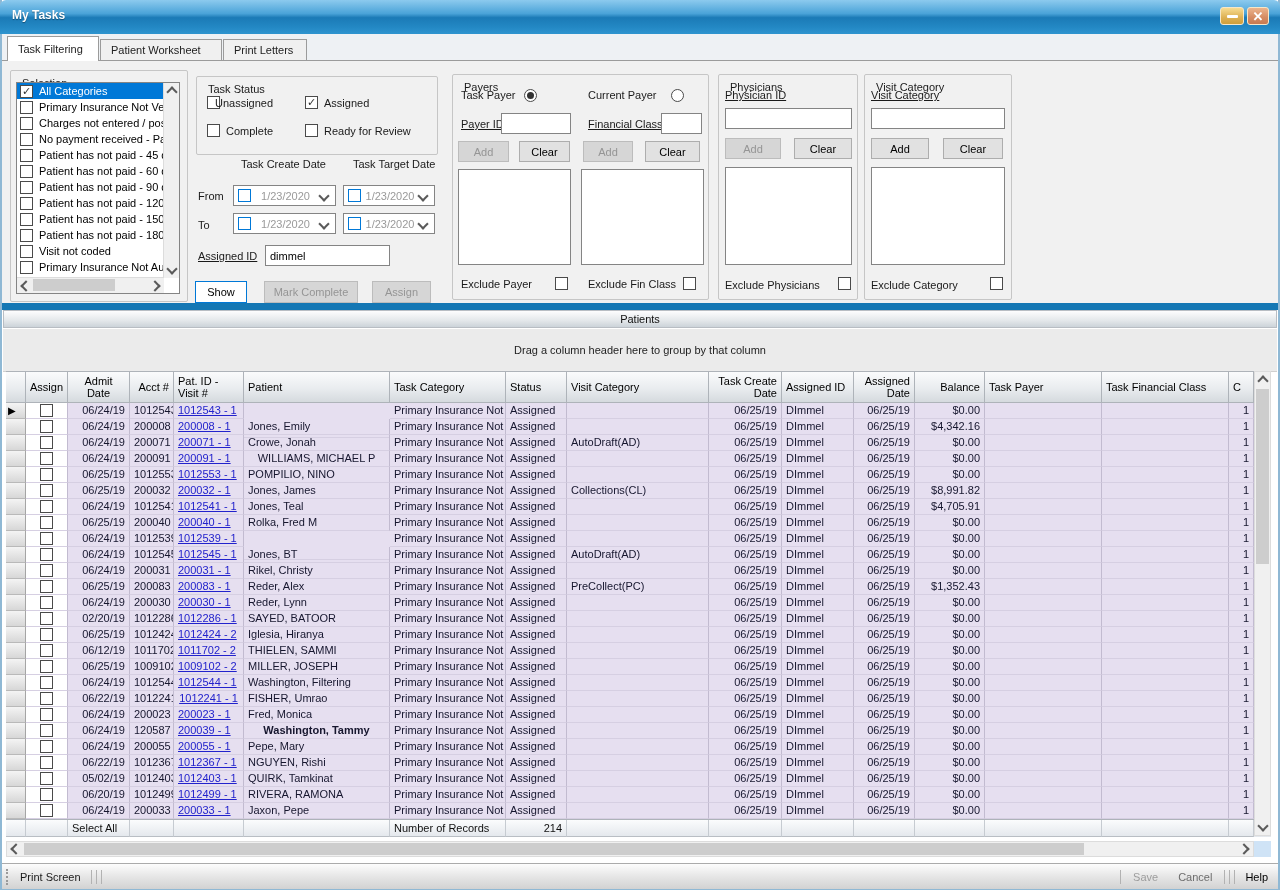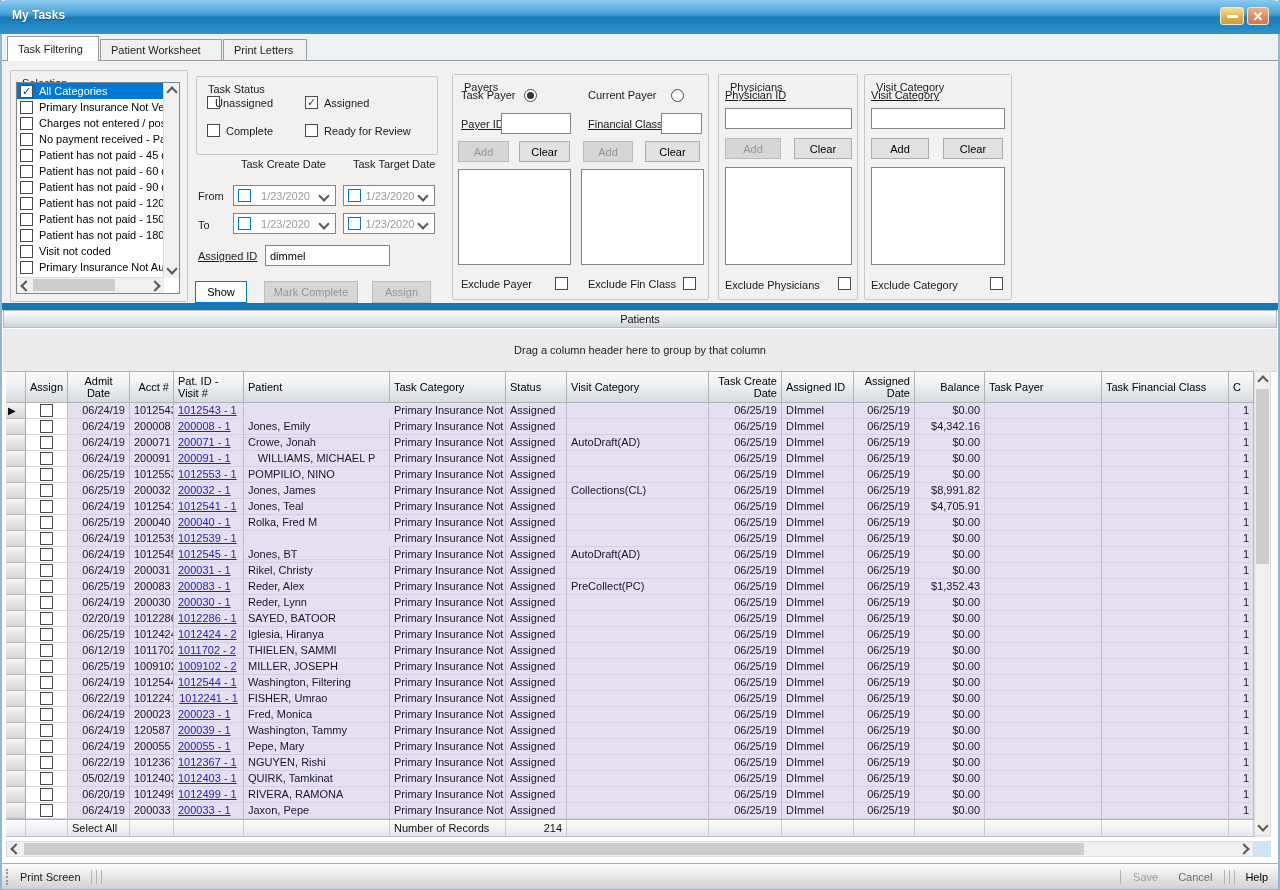--- a/index.html
+++ b/index.html
@@ -722,21 +722,21 @@
           <div class="cell" style="width: 25px; flex: 0 0 auto; text-align: right;">1</div>
         </div>
         <div class="grid-row">
           <div class="cell rowmark" style="width: 20px; flex: 0 0 auto;"></div>
           <div class="cell assign-cell" style="width: 42px; flex: 0 0 auto;">
             <span class="cbx"></span>
           </div>
           <div class="cell" style="width: 62px; flex: 0 0 auto; text-align: right;">06/24/19</div>
           <div class="cell" style="width: 44px; flex: 0 0 auto; text-align: right;">120587</div>
           <div class="cell" style="width: 70px; flex: 0 0 auto; text-align: left;"><span class="grid-link">200039 - 1</span></div>
-          <div class="cell" style="width: 146px; flex: 0 0 auto; text-align: left;">Washington, Tammy</div>
+          <div class="cell" style="width: 146px; flex: 0 0 auto; text-align: center; font-weight: bold;">Washington, Tammy</div>
           <div class="cell" style="width: 116px; flex: 0 0 auto; text-align: left;">Primary Insurance Not</div>
           <div class="cell" style="width: 61px; flex: 0 0 auto; text-align: left;">Assigned</div>
           <div class="cell" style="width: 142px; flex: 0 0 auto; text-align: left;"></div>
           <div class="cell" style="width: 73px; flex: 0 0 auto; text-align: right;">06/25/19</div>
           <div class="cell" style="width: 72px; flex: 0 0 auto; text-align: left;">DImmel</div>
           <div class="cell" style="width: 61px; flex: 0 0 auto; text-align: right;">06/25/19</div>
           <div class="cell" style="width: 70px; flex: 0 0 auto; text-align: right;">$0.00</div>
           <div class="cell" style="width: 117px; flex: 0 0 auto; text-align: left;"></div>
           <div class="cell" style="width: 127px; flex: 0 0 auto; text-align: left;"></div>
           <div class="cell" style="width: 25px; flex: 0 0 auto; text-align: right;">1</div>

